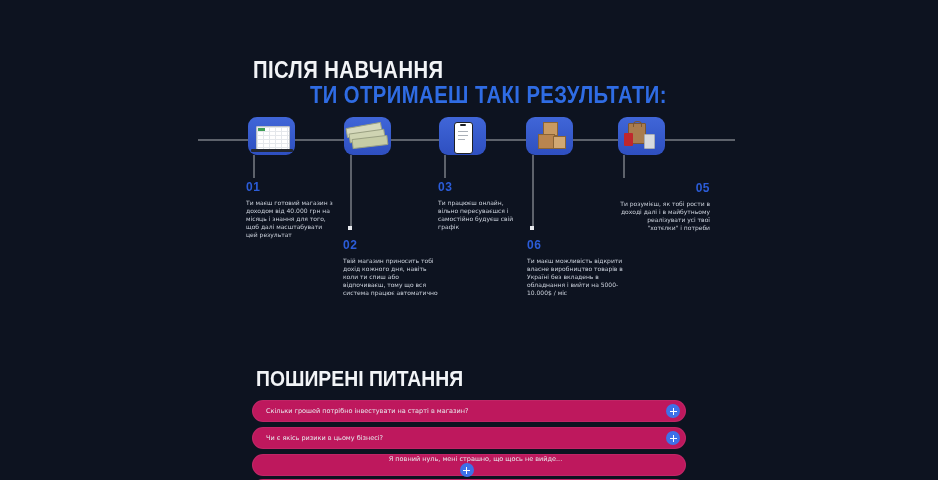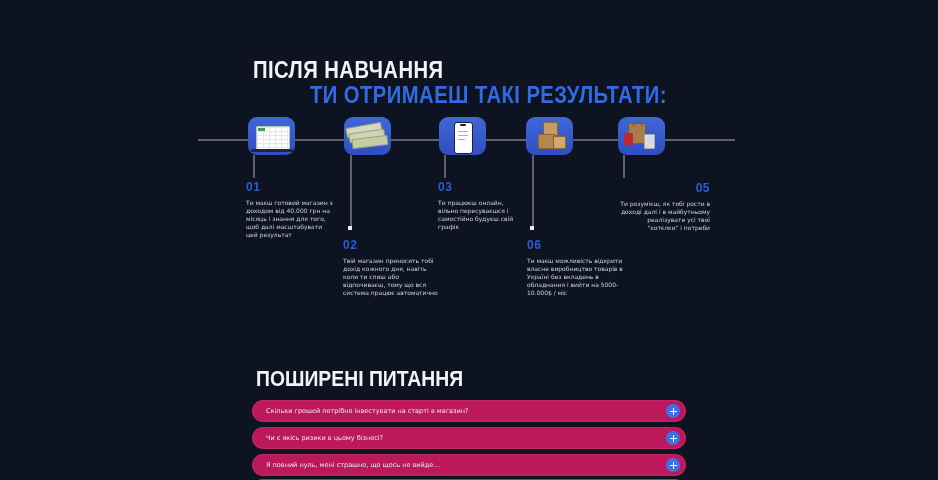--- a/index.html
+++ b/index.html
@@ -70,21 +70,21 @@
   .faq-q{color:#e8eaee;font-size:6.5px;font-family:"DejaVu Sans",sans-serif;padding-left:13px;flex:1;}
   .plus-btn{
     width:14px;height:14px;border-radius:50%;background:#3e71e8;margin-right:5px;
     position:relative;flex:0 0 auto;
   }
   .plus-btn::before,.plus-btn::after{
     content:"";position:absolute;background:#ffffff;
   }
   .plus-btn::before{left:3.5px;top:6.5px;width:7px;height:1.2px;}
   .plus-btn::after{left:6.5px;top:3.5px;width:1.2px;height:7px;}
-  #faq-1{top:400px;} #faq-2{top:427px;} #faq-3{top:454px;} #faq-4{top:479px;}
+  #faq-1{top:400px;} #faq-2{top:427px;} #faq-3{top:454px;flex-direction:column;} #faq-4{top:479px;}
 </style>
 </head>
 <body>
 
 <div id="heading1" class="abs h-line">ПІСЛЯ НАВЧАННЯ</div>
 <div id="heading2" class="abs h-line blue">ТИ ОТРИМАЕШ ТАКІ РЕЗУЛЬТАТИ:</div>
 
 <div id="tl-line" class="abs"></div>
 
 <div class="abs tl-icon" style="left:248px;">

